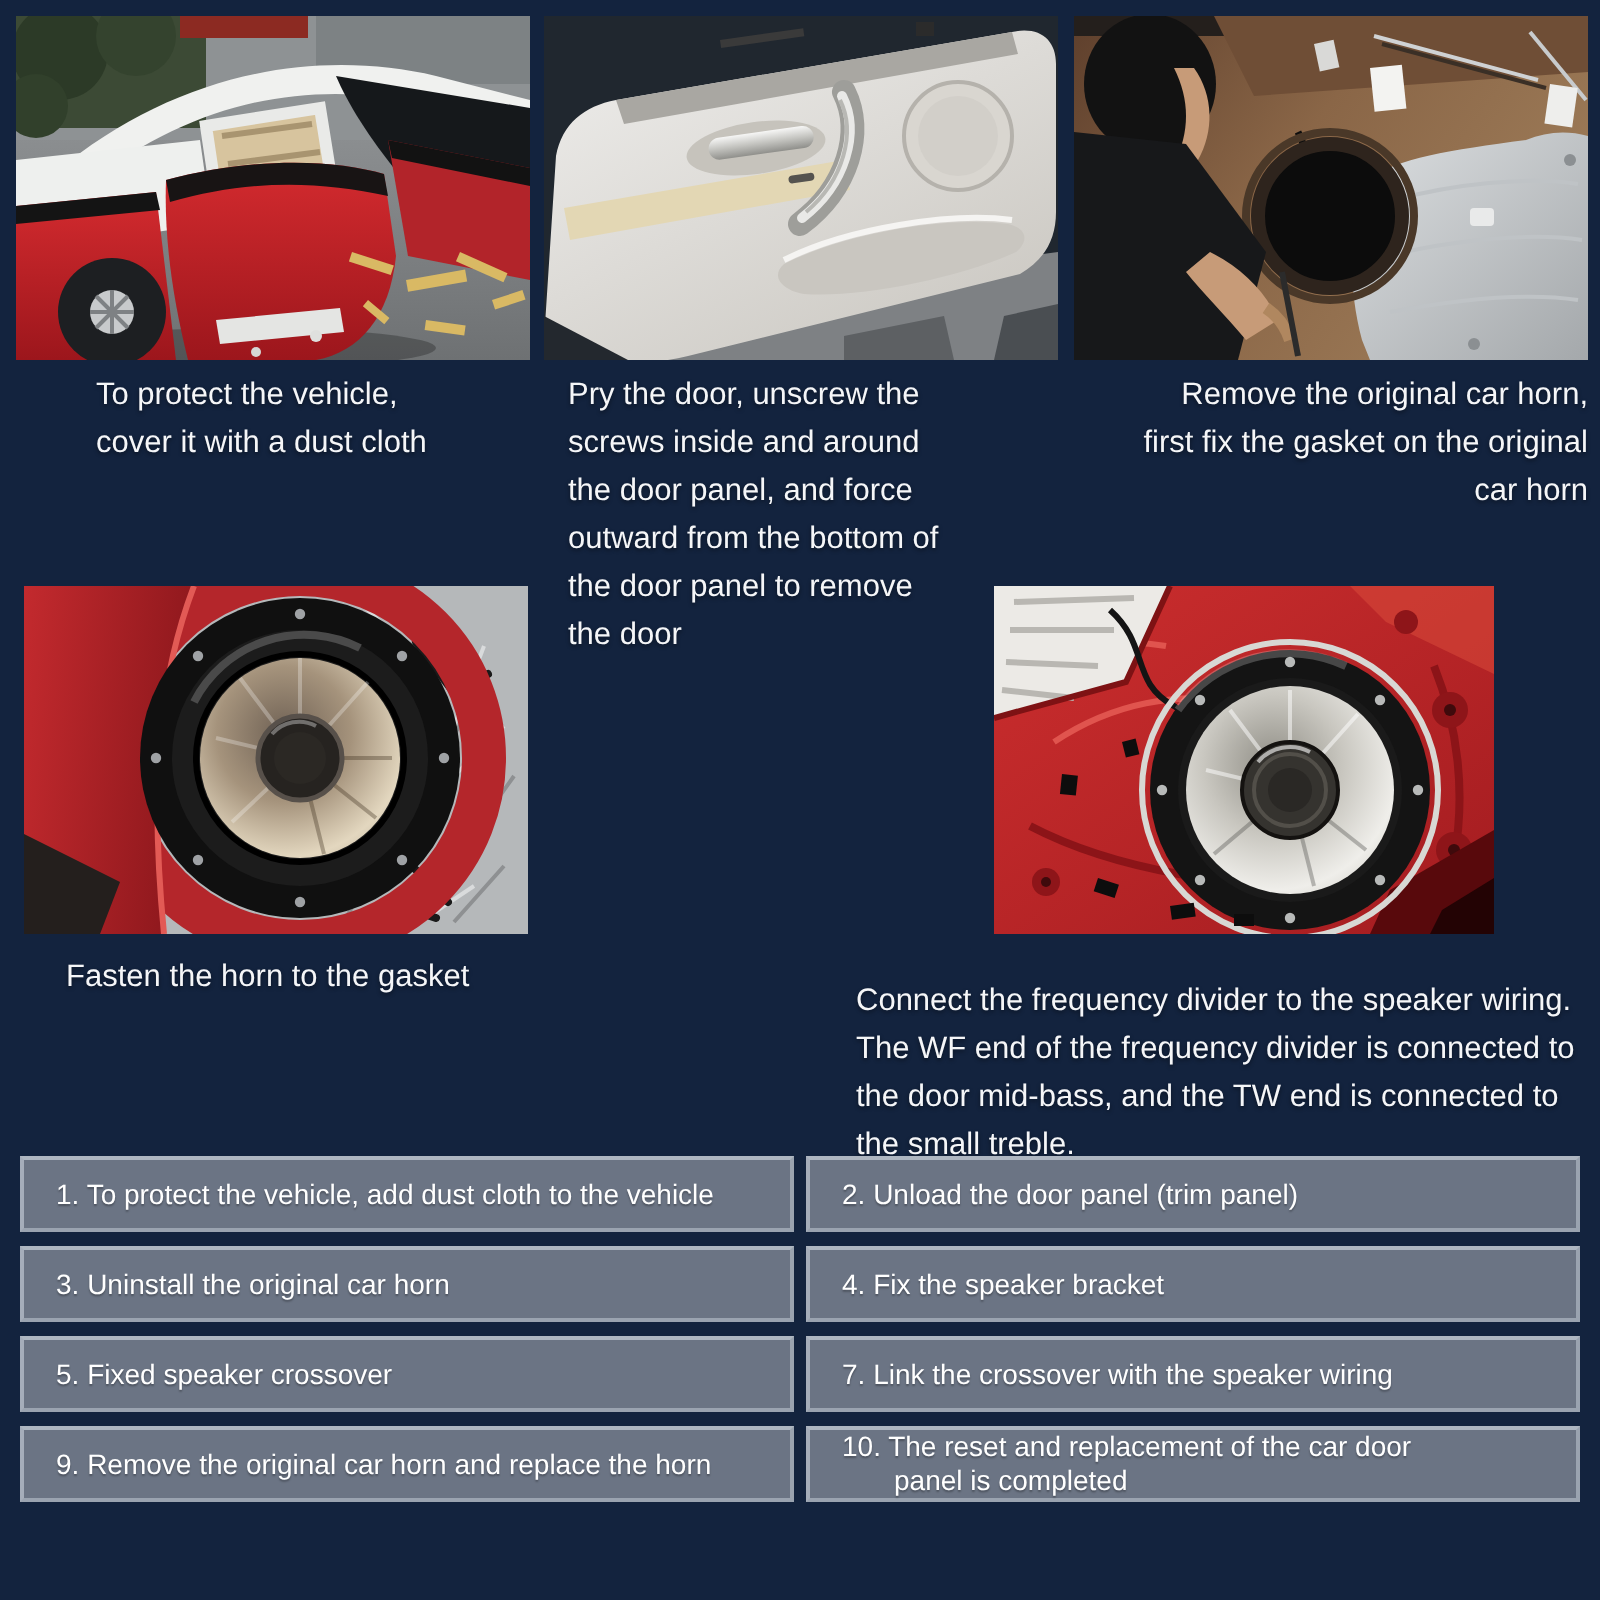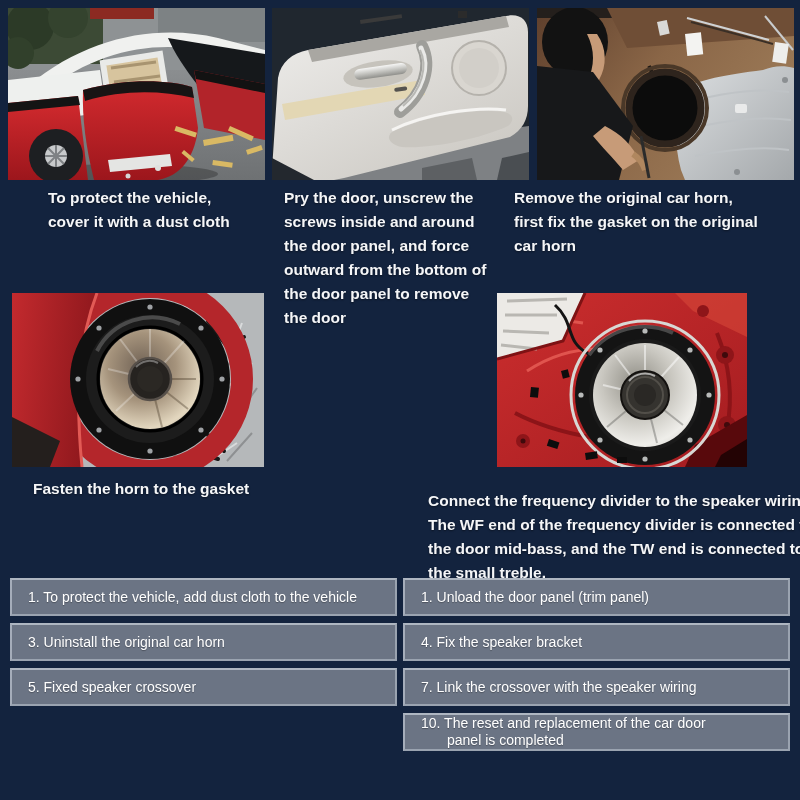--- a/index.html
+++ b/index.html
@@ -9,21 +9,21 @@
     font-family:"Liberation Sans","DejaVu Sans",sans-serif;
     color:#ffffff;
   }
   .photo{
     position:absolute;margin:0;padding:0;overflow:hidden;
     background:#222;
   }
   .photo svg{display:block;width:100%;height:100%;}
   .caption{
     position:absolute;
-    font-size:15.5px;line-height:24px;font-weight:700;
+    font-size:15.5px;line-height:24px;font-weight:400;
     color:#f5f6f8;white-space:pre-line;
     text-shadow:0 1px 2px rgba(0,0,0,.45);
   }
   .caption.small{font-size:15.5px;}
   .steps-col{
     position:absolute;display:flex;flex-direction:column;gap:7px;
   }
   .step-row{
     height:38px;box-sizing:border-box;
     background:#6b7484;
@@ -299,46 +299,49 @@
   <div class="caption" style="left:48px;top:186px;width:225px;">To protect the vehicle,
 cover it with a dust cloth</div>
 
   <div class="caption" style="left:284px;top:186px;width:240px;">Pry the door, unscrew the
 screws inside and around
 the door panel, and force
 outward from the bottom of
 the door panel to remove
 the door</div>
 
-  <div class="caption" style="left:514px;top:186px;width:252px;">Remove the original car horn,
+  <div class="caption" style="left:542px;top:186px;width:252px;text-align:right;">Remove the original car horn,
 first fix the gasket on the original
 car horn</div>
 
   <div class="caption" style="left:33px;top:477px;width:330px;">Fasten the horn to the gasket</div>
 
   <div class="caption small" style="left:428px;top:477px;width:388px;margin-top:12px;">Connect the frequency divider to the speaker wiring.
 The WF end of the frequency divider is connected to
 the door mid-bass, and the TW end is connected to
 the small treble.</div>
 
   <div class="steps-col" style="left:10px;top:578px;width:387px;">
     <div class="step-row">
       <span class="step-text">1. To protect the vehicle, add dust cloth to the vehicle</span>
     </div>
     <div class="step-row">
       <span class="step-text">3. Uninstall the original car horn</span>
     </div>
     <div class="step-row">
       <span class="step-text">5. Fixed speaker crossover</span>
     </div>
+    <div class="step-row">
+      <span class="step-text">9. Remove the original car horn and replace the horn</span>
+    </div>
   </div>
 
   <div class="steps-col" style="left:403px;top:578px;width:387px;">
     <div class="step-row">
-      <span class="step-text">1. Unload the door panel (trim panel)</span>
+      <span class="step-text">2. Unload the door panel (trim panel)</span>
     </div>
     <div class="step-row">
       <span class="step-text">4. Fix the speaker bracket</span>
     </div>
     <div class="step-row">
       <span class="step-text">7. Link the crossover with the speaker wiring</span>
     </div>
     <div class="step-row">
       <span class="step-text hang">10. The reset and replacement of the car door
 panel is completed</span>

